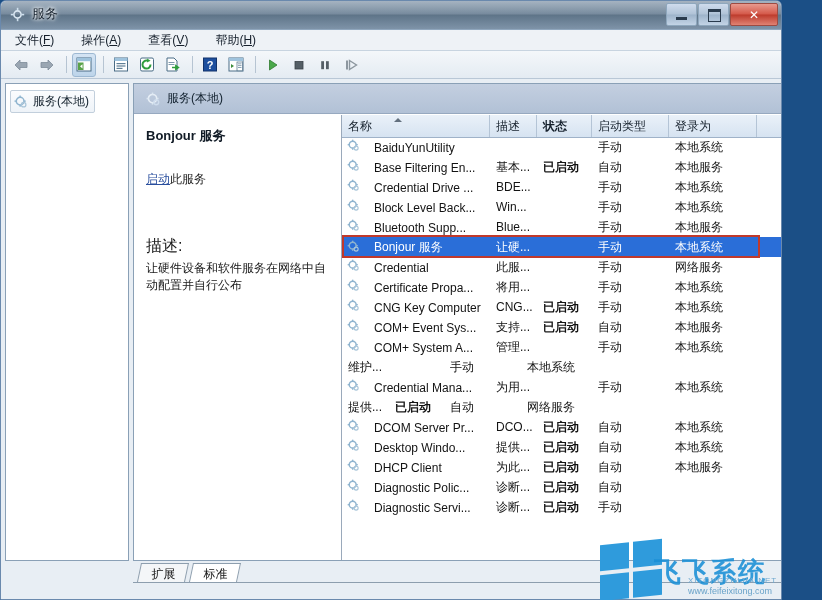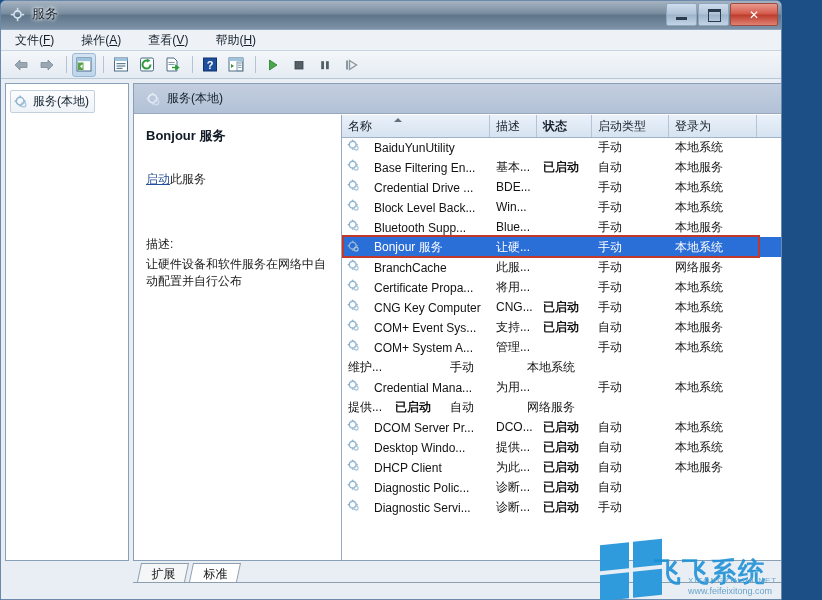--- a/index.html
+++ b/index.html
@@ -230,21 +230,21 @@
     font-size: 12px;
     color: #1a1a1a;
     margin-bottom: 48px;
   }
   .detail .action-line a {
     color: #2a4f9e;
     text-decoration: underline;
     cursor: pointer;
   }
   .detail .desc-label {
-    font-size: 12px;
+    font-size: 16px;
     color: #1a1a1a;
     margin-bottom: 3px;
   }
   .detail .desc-body {
     font-size: 12px;
     color: #1a1a1a;
     line-height: 17px;
   }
 
   
@@ -773,21 +773,21 @@
                     <span><svg width="13" height="13" viewBox="0 0 16 16">
                         <circle cx="7" cy="7" r="4.2" fill="none" stroke="#8fb4cf" stroke-width="1.8"></circle>
                         <g fill="#8fb4cf">
                           <rect x="6.2" y="0.8" width="1.6" height="2"></rect>
                           <rect x="6.2" y="11.3" width="1.6" height="2"></rect>
                           <rect x="0.8" y="6.2" width="2" height="1.6"></rect>
                           <rect x="11.3" y="6.2" width="2" height="1.6"></rect>
                         </g>
                         <circle cx="11.2" cy="11.2" r="2.5" fill="none" stroke="#a9c5d9" stroke-width="1.4"></circle>
                       </svg></span>
-                    <span>BranchCache</span>
+                    <span>Credential</span>
                   </div>
                   <div class="cell c-desc">此服...</div>
                   <div class="cell c-stat"></div>
                   <div class="cell c-start">手动</div>
                   <div class="cell c-logon">网络服务</div>
                   <div class="cell c-rest"></div>
                 </div>
                 <div class="row">
                   <div class="cell name c-name">
                     <span><svg width="13" height="13" viewBox="0 0 16 16">

